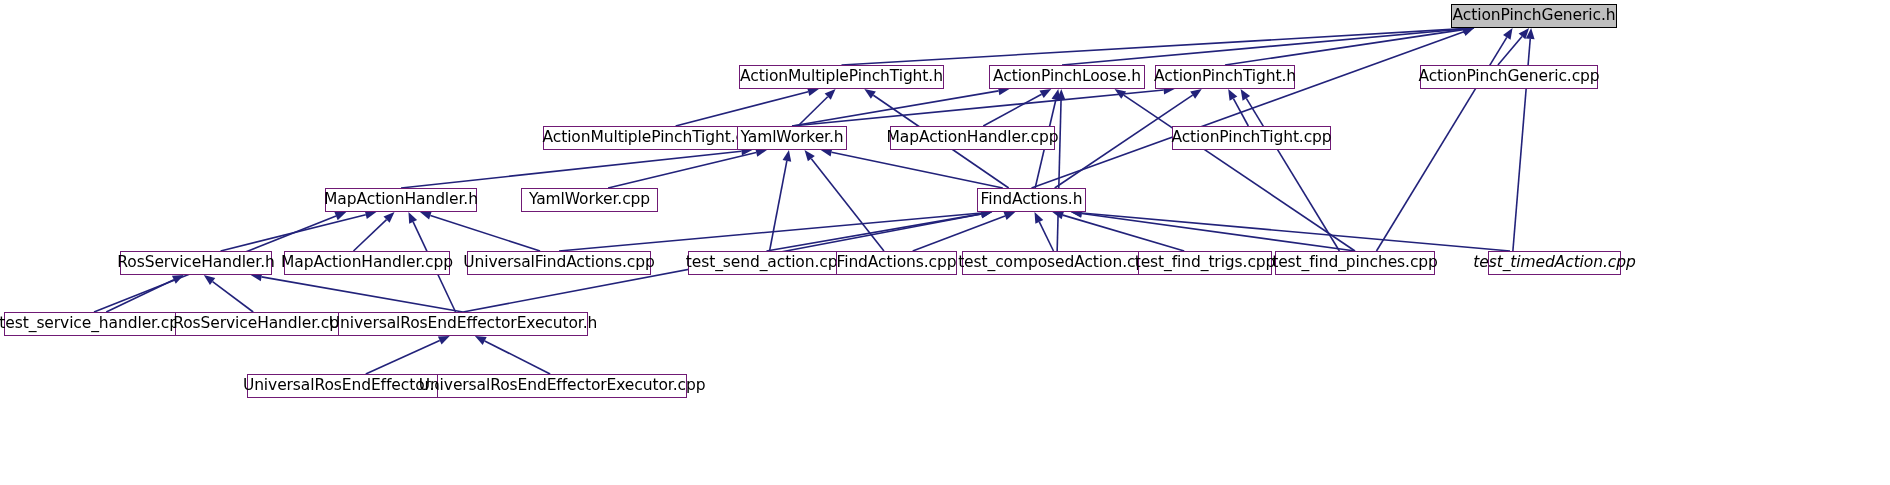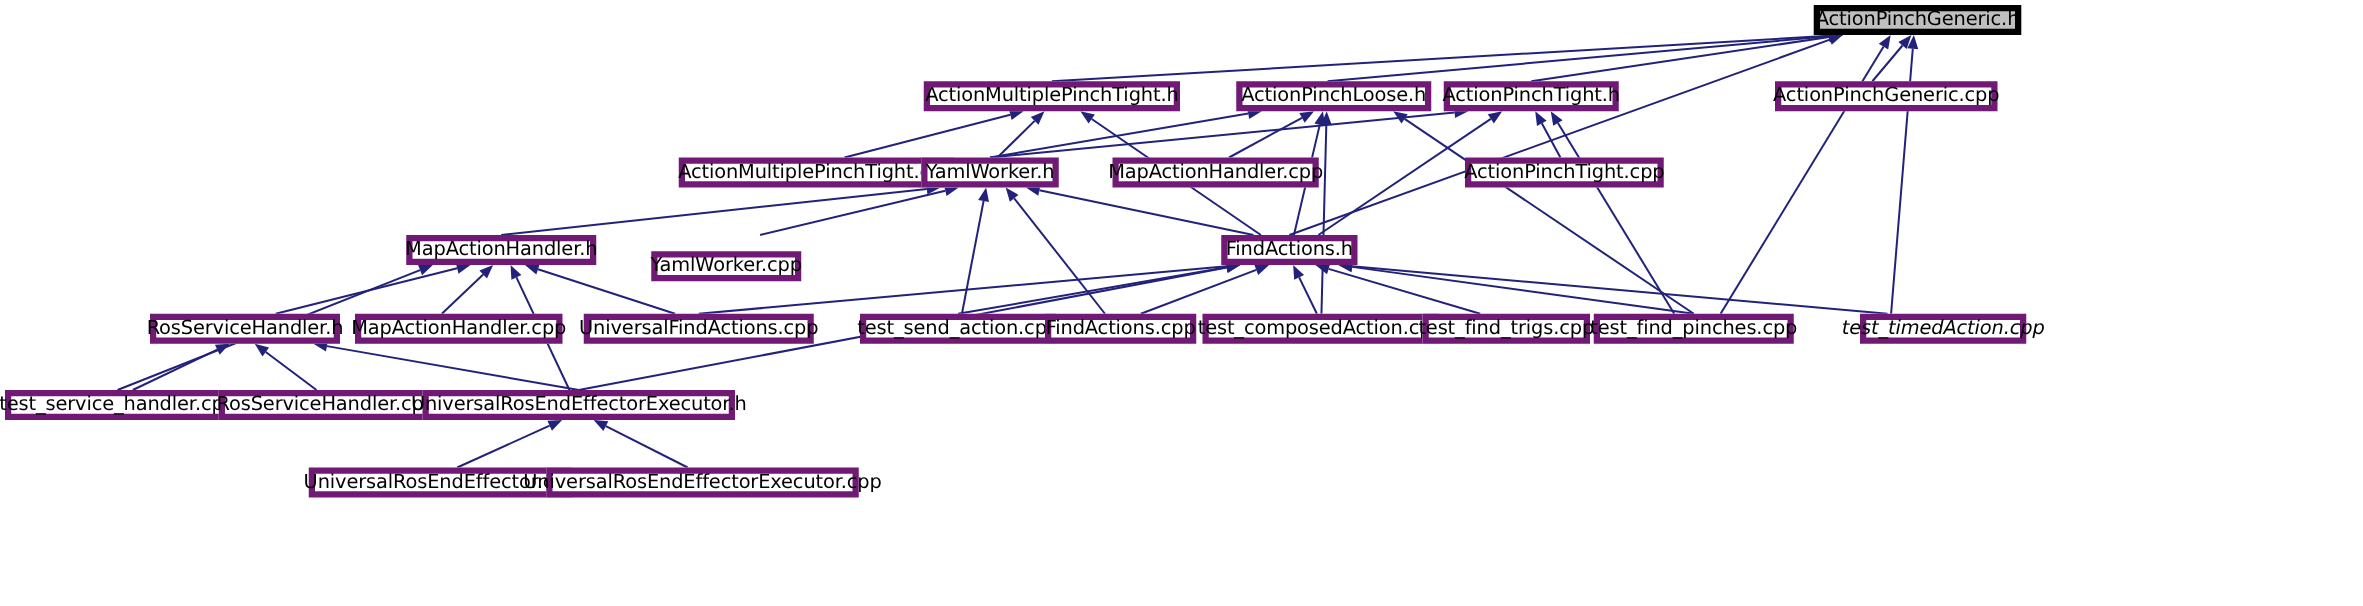--- a/index.html
+++ b/index.html
@@ -18,21 +18,21 @@
   #edge-layer {
     position: absolute;
     left: 0;
     top: 0;
     width: 1890px;
     height: 485px;
   }
   .graph-node {
     position: absolute;
     box-sizing: border-box;
-    border: 5px solid #701a75;
+    border: 1px solid #701a75;
     background: #ffffff;
     color: #000000;
     font-size: 15.5px;
     line-height: 1;
     display: flex;
     align-items: center;
     justify-content: center;
     white-space: nowrap;
     letter-spacing: -0.1px;
   }
@@ -144,21 +144,21 @@
       <div class="graph-node root" style="left: 1451px; top: 4px; width: 166px; height: 24px;">ActionPinchGeneric.h</div>
       <div class="graph-node" style="left: 739px; top: 65px; width: 205px; height: 24px;">ActionMultiplePinchTight.h</div>
       <div class="graph-node" style="left: 989px; top: 65px; width: 156px; height: 24px; text-align: center;">ActionPinchLoose.h</div>
       <div class="graph-node" style="left: 1155px; top: 65px; width: 140px; height: 24px;">ActionPinchTight.h</div>
       <div class="graph-node" style="left: 1404px; top: 65px; width: 178px; height: 24px; margin-left: 16px;">ActionPinchGeneric.cpp</div>
       <div class="graph-node" style="left: 543px; top: 126px; width: 220px; height: 24px;">ActionMultiplePinchTight.cpp</div>
       <div class="graph-node" style="left: 737px; top: 126px; width: 110px; height: 24px;">YamlWorker.h</div>
       <div class="graph-node" style="left: 890px; top: 126px; width: 165px; height: 24px;">MapActionHandler.cpp</div>
       <div class="graph-node" style="left: 1172px; top: 126px; width: 159px; height: 24px;">ActionPinchTight.cpp</div>
       <div class="graph-node" style="left: 325px; top: 188px; width: 152px; height: 24px;">MapActionHandler.h</div>
-      <div class="graph-node" style="left: 521px; top: 188px; width: 120px; height: 24px; margin-top: 13px;">YamlWorker.cpp</div>
+      <div class="graph-node" style="left: 521px; top: 188px; width: 137px; height: 24px;">YamlWorker.cpp</div>
       <div class="graph-node" style="left: 977px; top: 188px; width: 109px; height: 24px;">FindActions.h</div>
       <div class="graph-node" style="left: 120px; top: 251px; width: 152px; height: 24px;">RosServiceHandler.h</div>
       <div class="graph-node" style="left: 264px; top: 251px; width: 166px; height: 24px; margin-left: 20px;">MapActionHandler.cpp</div>
       <div class="graph-node" style="left: 467px; top: 251px; width: 184px; height: 24px;">UniversalFindActions.cpp</div>
       <div class="graph-node" style="left: 688px; top: 251px; width: 157px; height: 24px;">test_send_action.cpp</div>
       <div class="graph-node" style="left: 836px; top: 251px; width: 121px; height: 24px;">FindActions.cpp</div>
       <div class="graph-node" style="left: 962px; top: 251px; width: 189px; height: 24px;">test_composedAction.cpp</div>
       <div class="graph-node" style="left: 1138px; top: 251px; width: 134px; height: 24px;">test_find_trigs.cpp</div>
       <div class="graph-node" style="left: 1275px; top: 251px; width: 160px; height: 24px;">test_find_pinches.cpp</div>
       <div class="graph-node" style="left: 1488px; top: 251px; width: 133px; height: 24px; font-style: italic;">test_timedAction.cpp</div>

